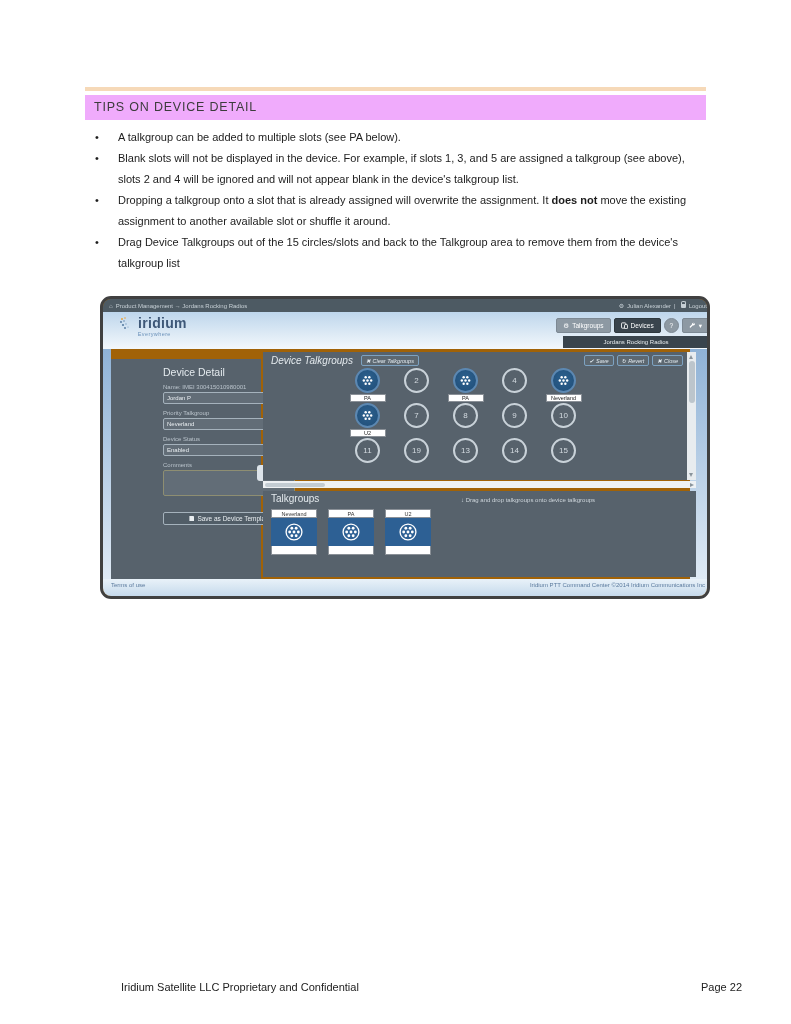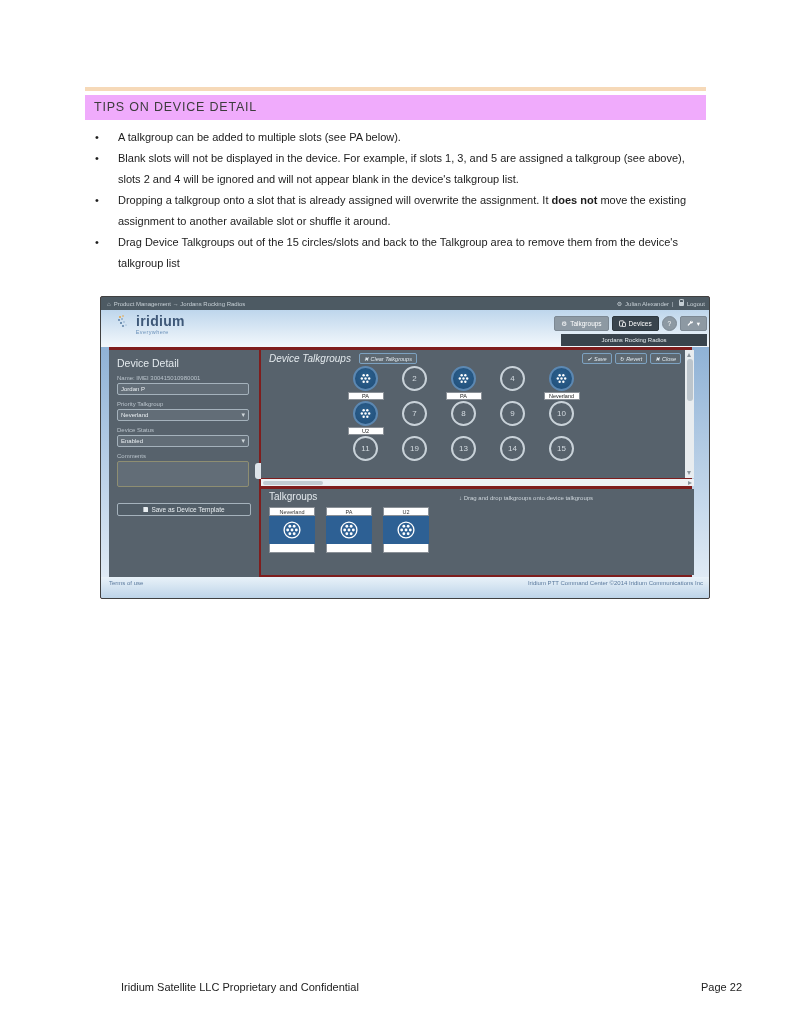--- a/index.html
+++ b/index.html
@@ -15,21 +15,21 @@
   .bullets li::before { content:"•"; position:absolute; left:7px; top:0; font-size:11px; }
   .bullets .bold { font-weight:bold; }
   .bullets .boxed { display:inline-block; background:#d5d5d5; border:1.5px solid #111;
                     font-family:"Liberation Serif", serif; font-weight:bold; font-style:italic;
                     font-size:11px; line-height:13px; padding:0 4px; margin:0 1px; }
   .page-footer { position:absolute; left:85px; top:981px; width:621px; display:flex; justify-content:space-between;
                  font-size:11px; color:#222;margin-left:36px; }
 
   
   .screenshot { position:absolute; left:100px; top:296px; width:610px; height:303px;
-                border:1px solid #404040; border-radius:2px; background:#7f1d1d; overflow:hidden;
+                border:3px solid #404040; border-radius:11px; background:#a16207; overflow:hidden;
                 font-family:"Liberation Sans", sans-serif; }
   .ss-topbar { position:absolute; left:0; top:0; width:610px; height:13px; background:#4d5a63;
                display:flex; justify-content:space-between; align-items:center; padding:0 6px;
                font-size:6px; color:#c6cfd5; }
   .ss-topbar .grp { display:flex; align-items:center; gap:3px; }
   .lock-shape { display:inline-block; width:5px; height:4px; background:#c6cfd5; border-radius:1px; position:relative; margin-left:2px;}
   .lock-shape::before { content:""; position:absolute; left:0.5px; top:-3px; width:3px; height:3px;
                         border:1px solid #c6cfd5; border-bottom:none; border-radius:2px 2px 0 0; }
   .ss-header { position:absolute; left:0; top:13px; width:610px; height:37px;
                background:linear-gradient(180deg,#bed6ec,#f3f8fc); }
@@ -42,21 +42,21 @@
   .nav-btn.active { background:#39444d; border-color:#2e383f; }
   .nav-btn.round { width:15px; padding:0; justify-content:center; border-radius:8px; }
   .context-bar { position:absolute; right:4px; top:24px; width:146px; height:12px; background:#39444d;
                  color:#e6ebee; font-size:6px; display:flex; align-items:center; justify-content:center; }
 
   .edge-band { position:absolute; top:50px; height:230px; background:linear-gradient(180deg,#8fb2d6,#dfeaf5); }
   .edge-left { left:0; width:8px; }
   .edge-right { right:0; width:17px; }
 
   .panel { background:#57626c; position:absolute; }
-  .device-detail { left:8px; top:53px; width:150px; height:291px; }
+  .device-detail { left:8px; top:60px; width:150px; height:291px;padding-left:44px; }
   .dd-title { font-size:10.5px; color:#e4eaee; margin:7px 0 5px 8px; }
   .dd-label { font-size:6px; color:#b9c3cb; margin:6px 0 2px 8px; }
   .dd-input, .dd-select { width:132px; height:12px; margin-left:8px; background:#626d77;
         border:1px solid #a5b2bc; border-radius:2px; color:#e9eef1; font-size:6px; padding:0 3px;
         font-family:"Liberation Sans", sans-serif; display:flex; align-items:center; }
   input.dd-input { display:block; line-height:10px; }
   .dd-select { justify-content:space-between; }
   .dd-select .caret { color:#cfd6db; font-size:7px; }
   .dd-textarea { width:132px; height:26px; margin-left:8px; background:#626d77;
         border:1px solid #8e8e72; border-radius:2px; resize:none; color:#e9eef1; font-size:6px;

